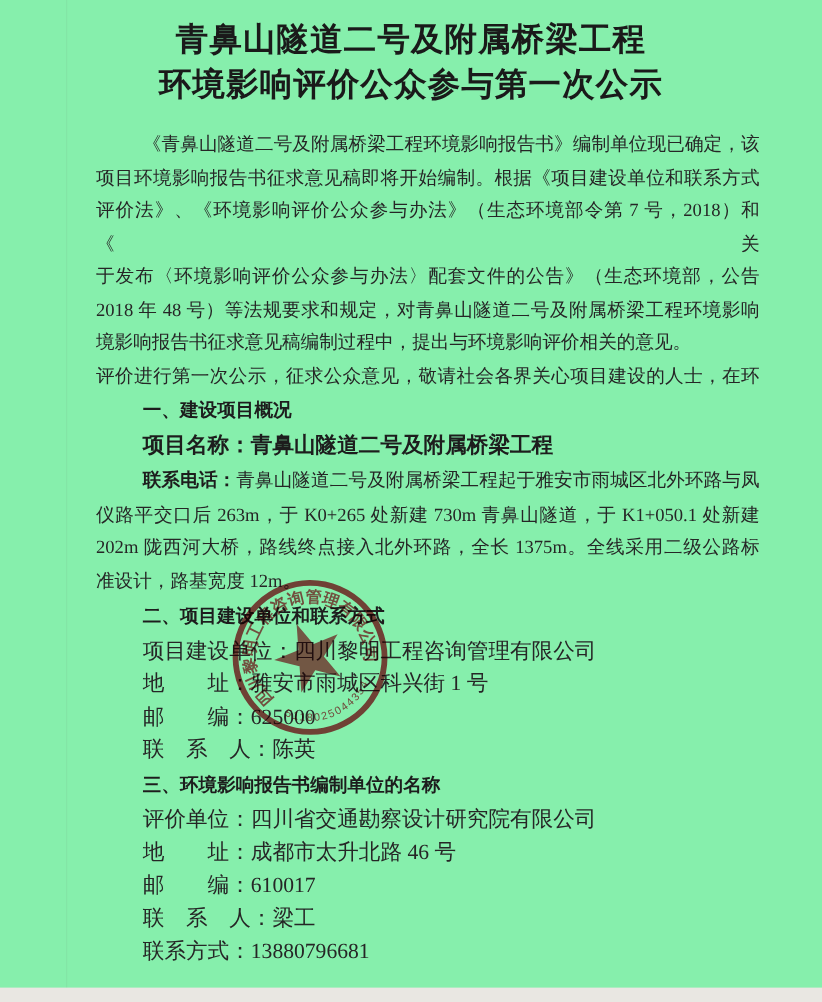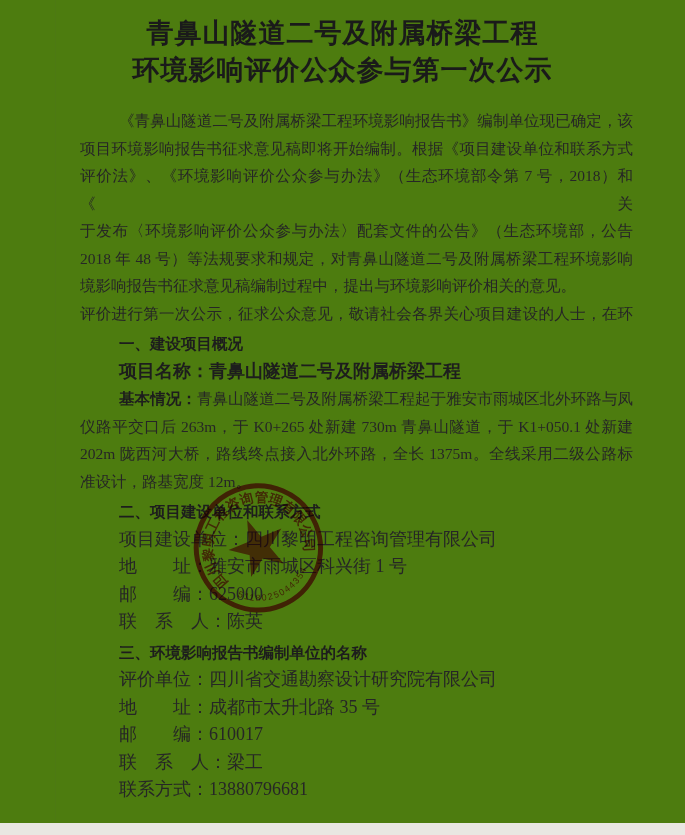--- a/index.html
+++ b/index.html
@@ -1,37 +1,37 @@
 <!DOCTYPE html>
 <html><head>
 <meta charset="utf-8">
 <style>
   html,body { margin:0; padding:0; }
   body { background:#ffffff; }
   .page {
     position:relative; width:685px; height:835px; overflow:hidden;
-    background:#4d7c0f;
+    background:#86efac;
     font-family:"Liberation Serif","DejaVu Serif",serif;
     color:#262626;
   }
   .scan-left-line { position:absolute; left:55px; top:0; bottom:0; width:1px; background:rgba(90,90,90,0.06); }
   .scan-bottom-band { position:absolute; left:0; right:0; bottom:0; height:12px; background:#e9e7e2; }
   .content { position:absolute; left:80px; top:15px; width:553px; }
 
   .title { position:relative; left:-14px; margin:0; font-weight:bold; font-size:27px;
            line-height:37px; text-align:center; color:#1a1a1a; letter-spacing:1px; }
   .title span { display:block; }
 
   .intro { margin-top:18px;font-family:Liberation Serif, serif; }
   .line { line-height:27.5px; font-size:15.5px;
           text-align:justify; text-align-last:justify; }
   .line.last { text-align-last:left; }
   .line.ind { padding-left:39px; }
 
-  .hd { font-family:Liberation Sans, sans-serif; font-weight:bold; color:#1d1d1d; }
+  .hd { font-family:Liberation Mono, monospace; font-weight:bold; color:#1d1d1d; }
   .heading { line-height:27.5px; font-size:15.5px; padding-left:39px; margin-top:3px; }
   .row { line-height:27.5px; font-size:18px; padding-left:39px; white-space:pre; }
 
   .seal { position:absolute; left:189px; top:477px; width:144px; height:144px;
           transform:rotate(-22deg); mix-blend-mode:multiply; opacity:0.95; }
   .seal text { font-family:"Liberation Sans","DejaVu Sans",sans-serif; }
 </style>
 </head>
 <body>
 
@@ -52,37 +52,37 @@
       <div class="line">2018 年 48 号）等法规要求和规定，对青鼻山隧道二号及附属桥梁工程环境影响</div>
       <div class="line last">境影响报告书征求意见稿编制过程中，提出与环境影响评价相关的意见。</div>
       <div class="line">评价进行第一次公示，征求公众意见，敬请社会各界关心项目建设的人士，在环</div>
     </div>
 
     <div class="heading hd">一、建设项目概况</div>
 
     <div class="row"><span class="hd">项目名称：</span><span class="hd">青鼻山隧道二号及附属桥梁工程</span></div>
 
     <div>
-      <div class="line ind"><span class="hd">基本情况：</span><span>青鼻山隧道二号及附属桥梁工程起于雅安市雨城区北外环路与凤</span></div>
+      <div class="line ind"><span class="hd">联系电话：</span><span>青鼻山隧道二号及附属桥梁工程起于雅安市雨城区北外环路与凤</span></div>
       <div class="line">仪路平交口后 263m，于 K0+265 处新建 730m 青鼻山隧道，于 K1+050.1 处新建</div>
       <div class="line">202m 陇西河大桥，路线终点接入北外环路，全长 1375m。全线采用二级公路标</div>
       <div class="line last">准设计，路基宽度 12m。</div>
     </div>
 
     <div class="heading hd">二、项目建设单位和联系方式</div>
 
     <div class="row"><span>项目建设单位：</span><span>四川黎明工程咨询管理有限公司</span></div>
     <div class="row"><span>地　　址：</span><span>雅安市雨城区科兴街 1 号</span></div>
     <div class="row"><span>邮　　编：</span><span>625000</span></div>
     <div class="row"><span>联　系　人：</span><span>陈英</span></div>
 
     <div class="heading hd">三、环境影响报告书编制单位的名称</div>
 
     <div class="row"><span>评价单位：</span><span>四川省交通勘察设计研究院有限公司</span></div>
-    <div class="row"><span>地　　址：</span><span>成都市太升北路 35 号</span></div>
+    <div class="row"><span>地　　址：</span><span>成都市太升北路 46 号</span></div>
     <div class="row"><span>邮　　编：</span><span>610017</span></div>
     <div class="row"><span>联　系　人：</span><span>梁工</span></div>
     <div class="row"><span>联系方式：</span><span>13880796681</span></div>
     <div class="row"></div>
   </div>
 
   <div class="seal">
     <svg width="144" height="144" viewBox="0 0 144 144">
       <defs>
         <path id="arcTop" d="M 30.2 93 A 46 46 0 1 1 109.8 93" fill="none"></path>

